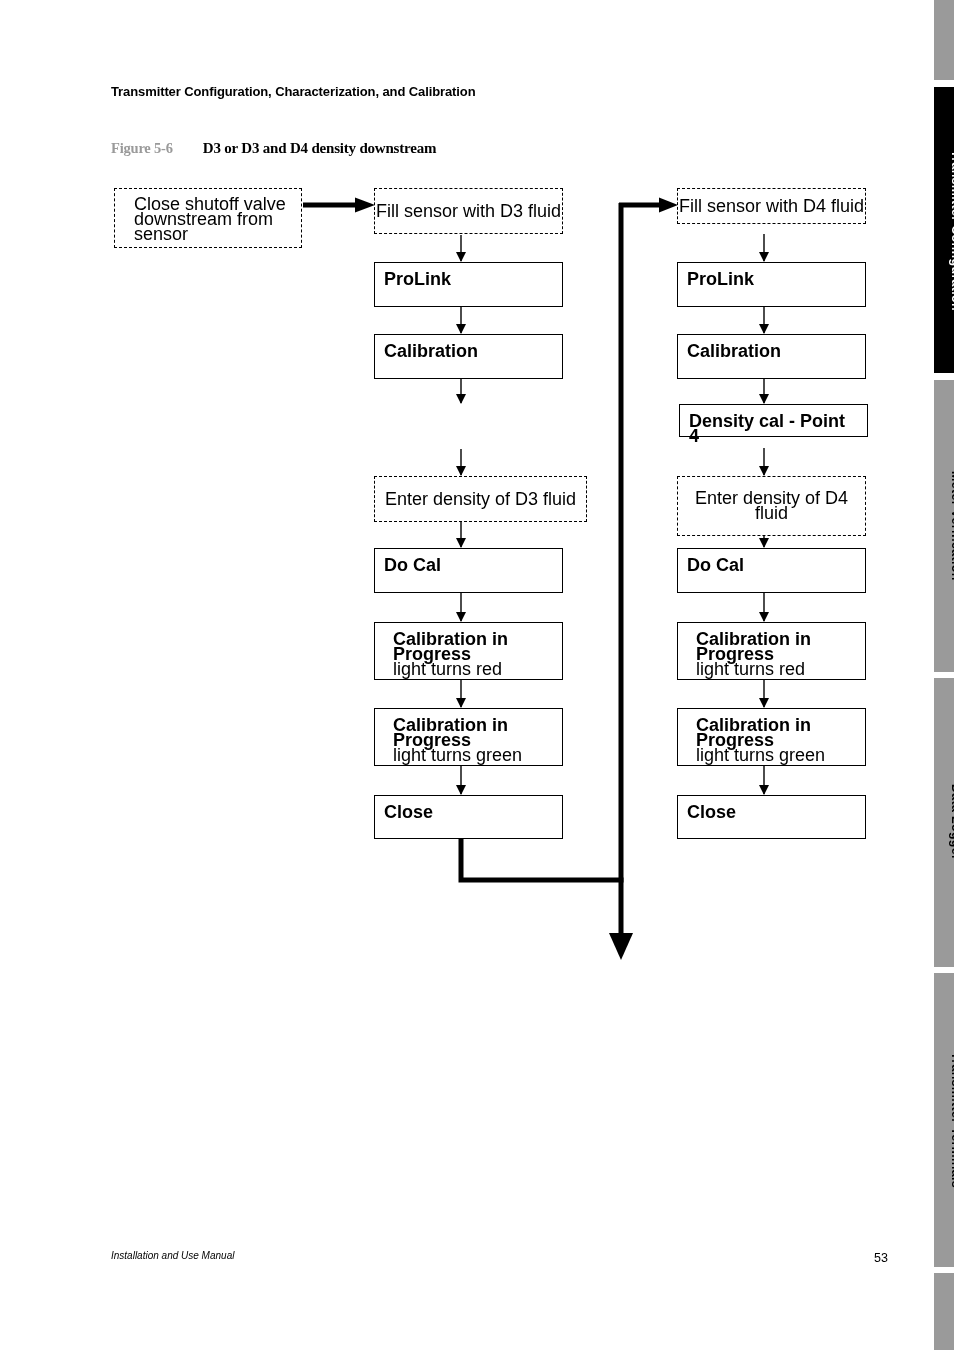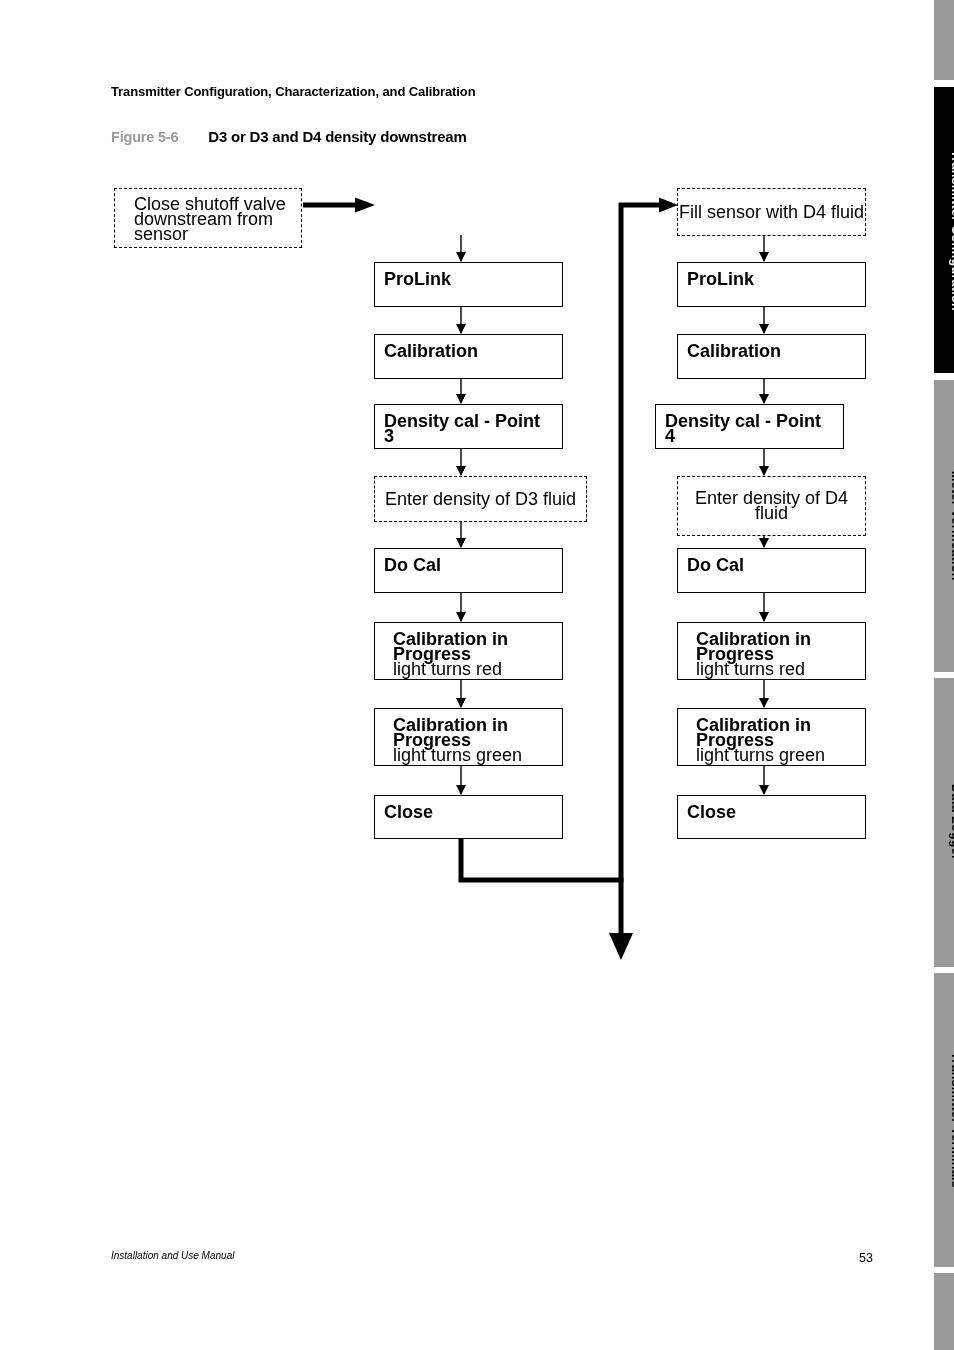--- a/index.html
+++ b/index.html
@@ -3,21 +3,21 @@
 <meta charset="utf-8">
 <style>
   html,body{margin:0;padding:0;background:#fff;}
   .page{
     position:relative;width:954px;height:1350px;background:#ffffff;
     font-family:"Liberation Sans","DejaVu Sans",sans-serif;color:#000;overflow:hidden;margin-left:24px;
   }
   .running-header{
     position:absolute;left:87px;top:84px;font-size:13px;font-weight:bold;letter-spacing:-0.1px;
   }
-  .figure-caption{position:absolute;left:87px;top:128px;display:flex;align-items:baseline;}
+  .figure-caption{position:absolute;left:87px;top:140px;display:flex;align-items:baseline;font-family:Liberation Serif, serif;}
   .fig-label{font-size:14.5px;font-weight:bold;color:var(--figure-label-gray,#9a9a9a);letter-spacing:-0.2px;margin-right:30px;}
   .fig-title{font-size:15px;font-weight:bold;letter-spacing:-0.2px;}
   svg.connectors{position:absolute;left:0;top:0;z-index:0;}
   .fbox{
     position:absolute;box-sizing:border-box;background:#fff;z-index:1;
     font-size:18px;line-height:15px;
   }
   .solid{border:1.4px solid #000;padding:9px 16px 0 9px;}
   .two{padding-left:18px;padding-top:9px;}
   .dashed{border:1.4px dashed #000;}
@@ -29,21 +29,21 @@
     position:absolute;left:910px;width:44px;background:var(--sidebar-gray,#9a9a9a);
     display:flex;align-items:center;justify-content:center;z-index:2;
   }
   .tab span{
     writing-mode:vertical-rl;font-size:12.5px;font-weight:bold;color:#000;
     letter-spacing:0.3px;white-space:nowrap;
   }
   .tab.active{background:var(--active-tab-bg,#000);}
   .tab.active span{color:var(--active-tab-text,#fff);}
   .footer-left{position:absolute;left:87px;top:1250px;font-size:10px;font-style:italic;}
-  .page-number{position:absolute;left:820px;top:1251px;width:44px;text-align:center;font-size:12.5px;}
+  .page-number{position:absolute;left:820px;top:1251px;width:44px;text-align:right;font-size:12.5px;}
 </style>
 </head>
 <body>
 
 <div class="page">
 
   <div class="running-header">Transmitter Configuration, Characterization, and Calibration</div>
 
   <div class="figure-caption">
     <span class="fig-label">Figure 5-6</span>
@@ -88,57 +88,57 @@
     <g fill="#000" stroke="none">
       <polygon points="331,197.5 351,205 331,212.5"></polygon>
       <polygon points="635,197.5 654,205 635,212.5"></polygon>
       <polygon points="585,933 609,933 597,960"></polygon>
     </g>
   </svg>
 
   <div class="fbox dashed startbox" style="left:90px;top:188px;width:188px;height:60px">Close shutoff valve
 downstream from sensor</div>
 
+  <div class="fbox dashed dcenter" style="left:350px;top:188px;width:189px;height:46px">
+    <span>Fill sensor with D3 fluid</span>
+  </div>
   <div class="fbox solid" style="left:350px;top:262px;width:189px;height:45px">
     <span class="b">ProLink</span>
   </div>
   <div class="fbox solid" style="left:350px;top:334px;width:189px;height:45px">
     <span class="b">Calibration</span>
-  </div>
-  <div class="fbox solid" style="left:350px;top:404px;width:189px;height:45px">
-    <span class="b">Density cal - Point 3</span>
   </div>
   <div class="fbox dashed dcenter" style="left:350px;top:476px;width:213px;height:46px">
     <span>Enter density of D3 fluid</span>
   </div>
   <div class="fbox solid" style="left:350px;top:548px;width:189px;height:45px">
     <span class="b">Do Cal</span>
   </div>
   <div class="fbox solid two" style="left:350px;top:622px;width:189px;height:58px">
     <div class="b">Calibration in Progress</div>
     <div>light turns red</div>
   </div>
   <div class="fbox solid two" style="left:350px;top:708px;width:189px;height:58px">
     <div class="b">Calibration in Progress</div>
     <div>light turns green</div>
   </div>
   <div class="fbox solid" style="left:350px;top:795px;width:189px;height:44px">
     <span class="b">Close</span>
   </div>
 
-  <div class="fbox dashed dcenter" style="left:653px;top:188px;width:189px;height:48px">
+  <div class="fbox dashed dcenter" style="left:653px;top:188px;width:189px;height:36px">
     <span>Fill sensor with D4 fluid</span>
   </div>
   <div class="fbox solid" style="left:653px;top:262px;width:189px;height:45px">
     <span class="b">ProLink</span>
   </div>
   <div class="fbox solid" style="left:653px;top:334px;width:189px;height:45px">
     <span class="b">Calibration</span>
   </div>
-  <div class="fbox solid" style="left:631px;top:404px;width:189px;height:45px">
+  <div class="fbox solid" style="left:655px;top:404px;width:189px;height:33px">
     <span class="b">Density cal - Point 4</span>
   </div>
   <div class="fbox dashed dcenter" style="left:653px;top:476px;width:189px;height:60px">
     <span>Enter density of D4 fluid</span>
   </div>
   <div class="fbox solid" style="left:653px;top:548px;width:189px;height:45px">
     <span class="b">Do Cal</span>
   </div>
   <div class="fbox solid two" style="left:653px;top:622px;width:189px;height:58px">
     <div class="b">Calibration in Progress</div>

